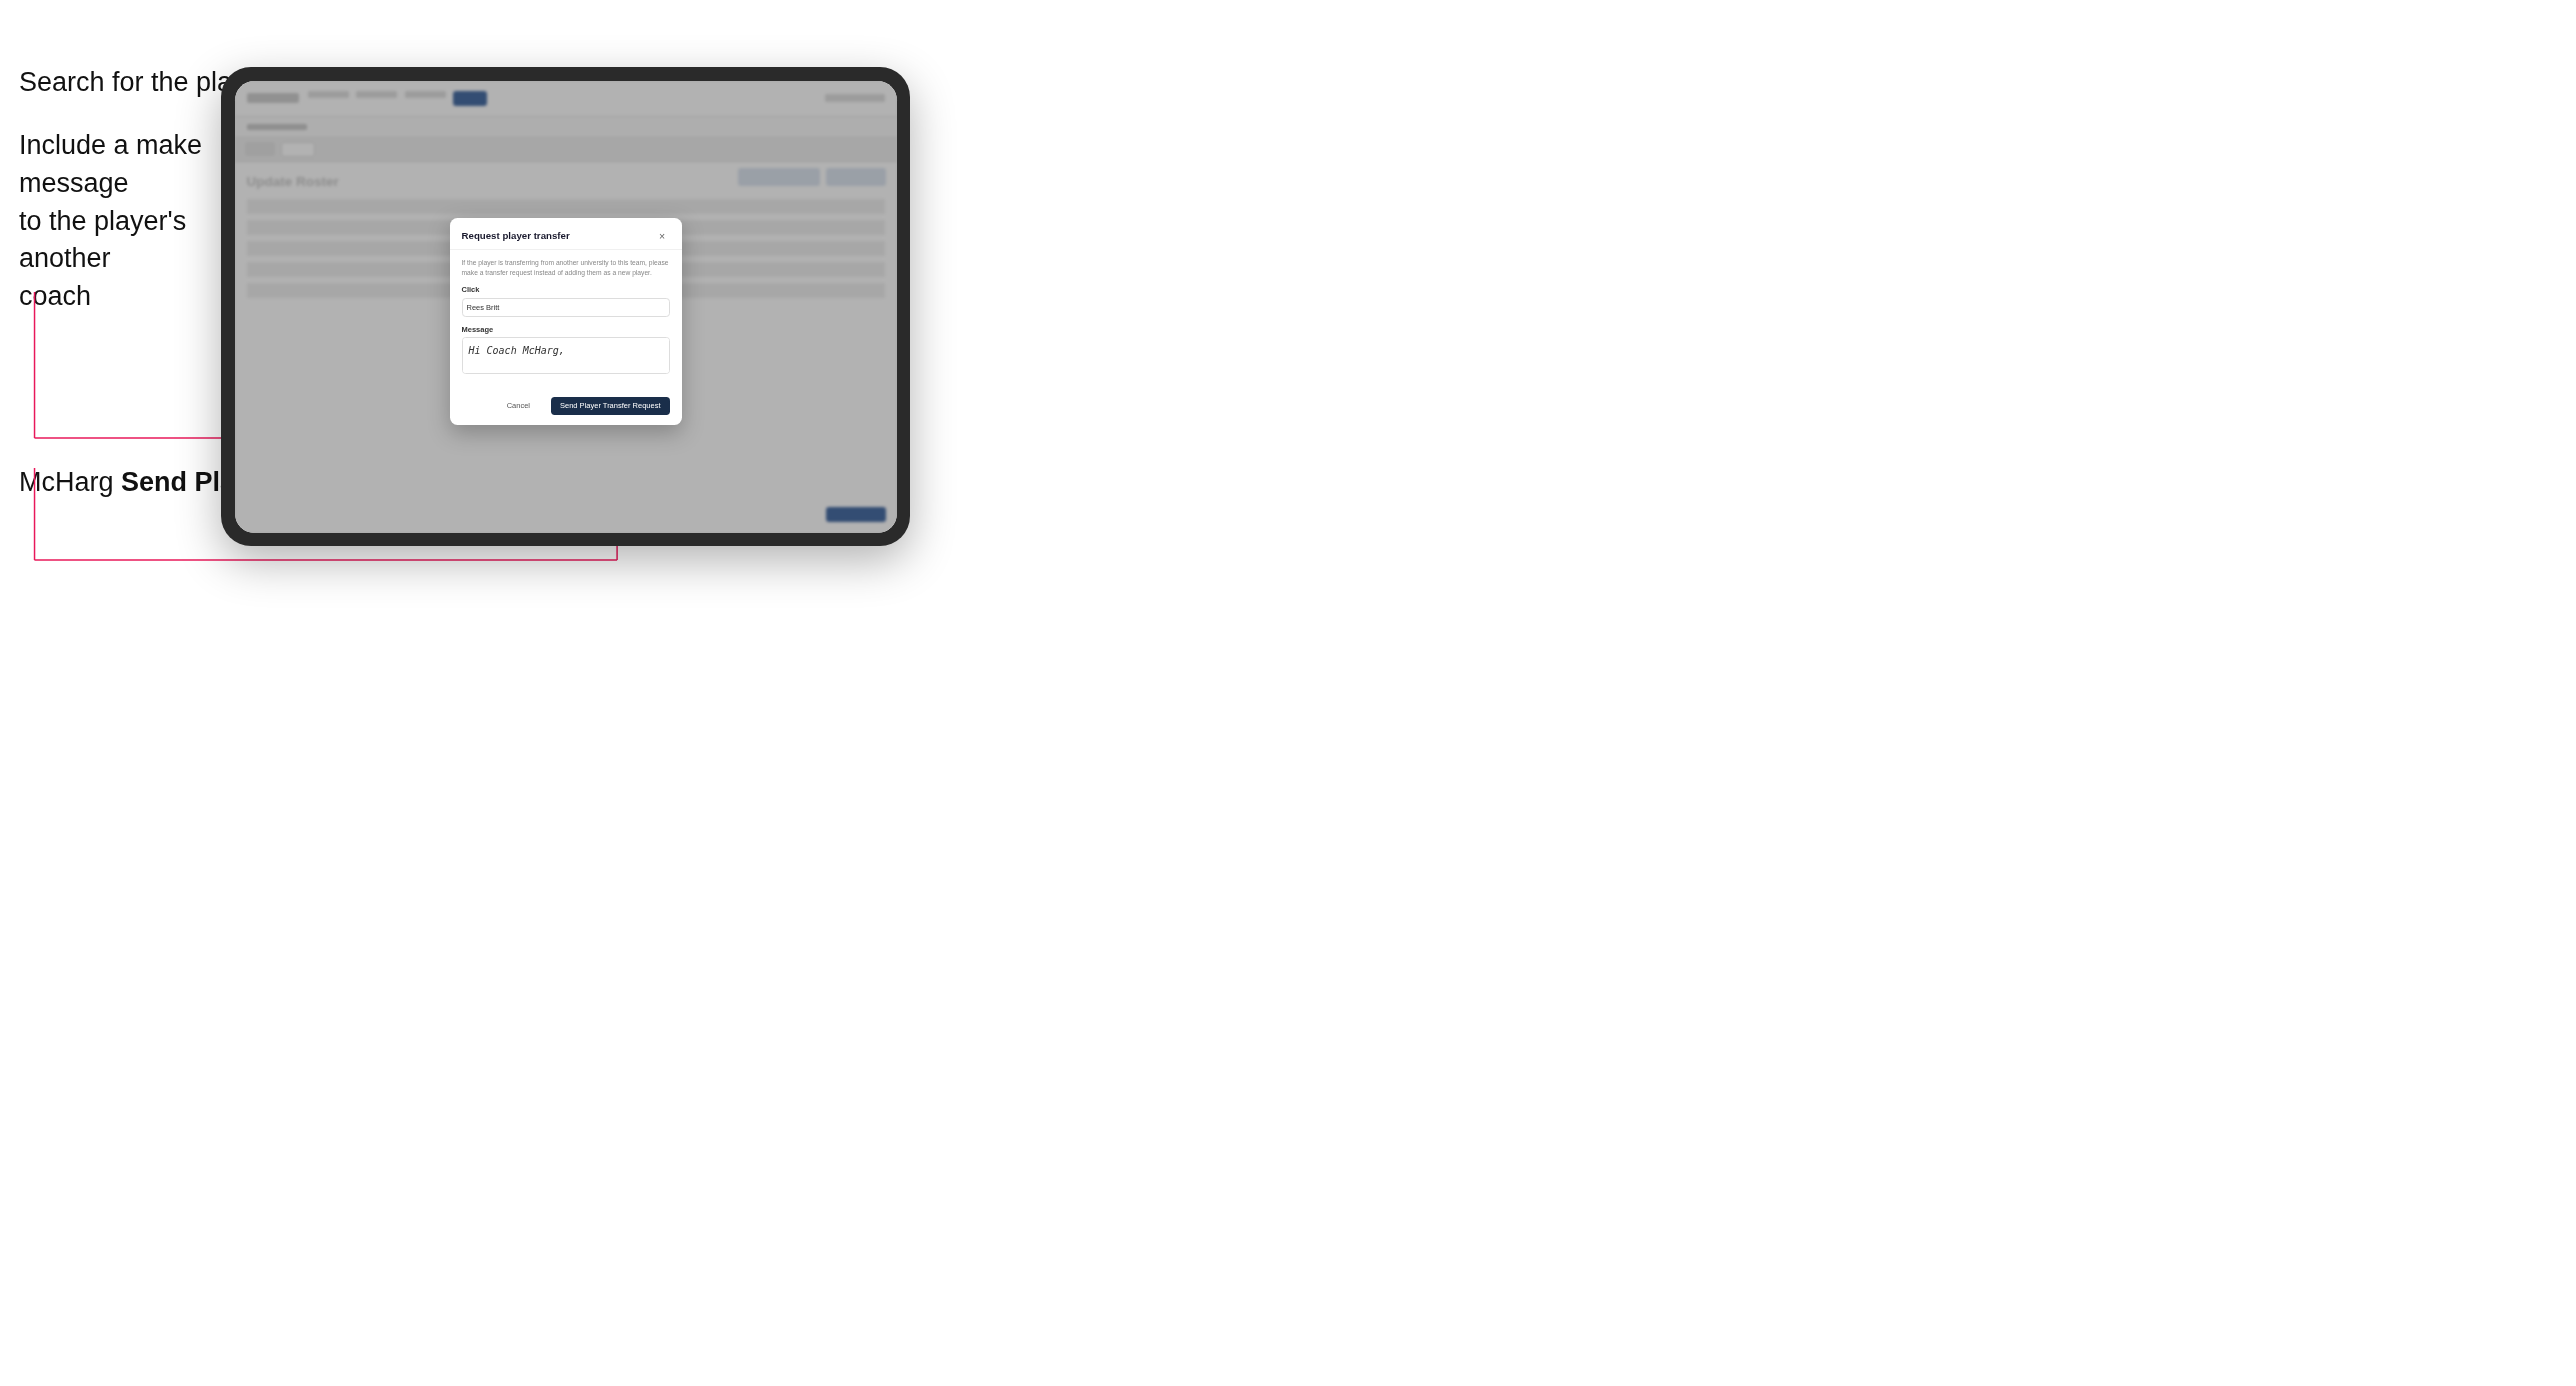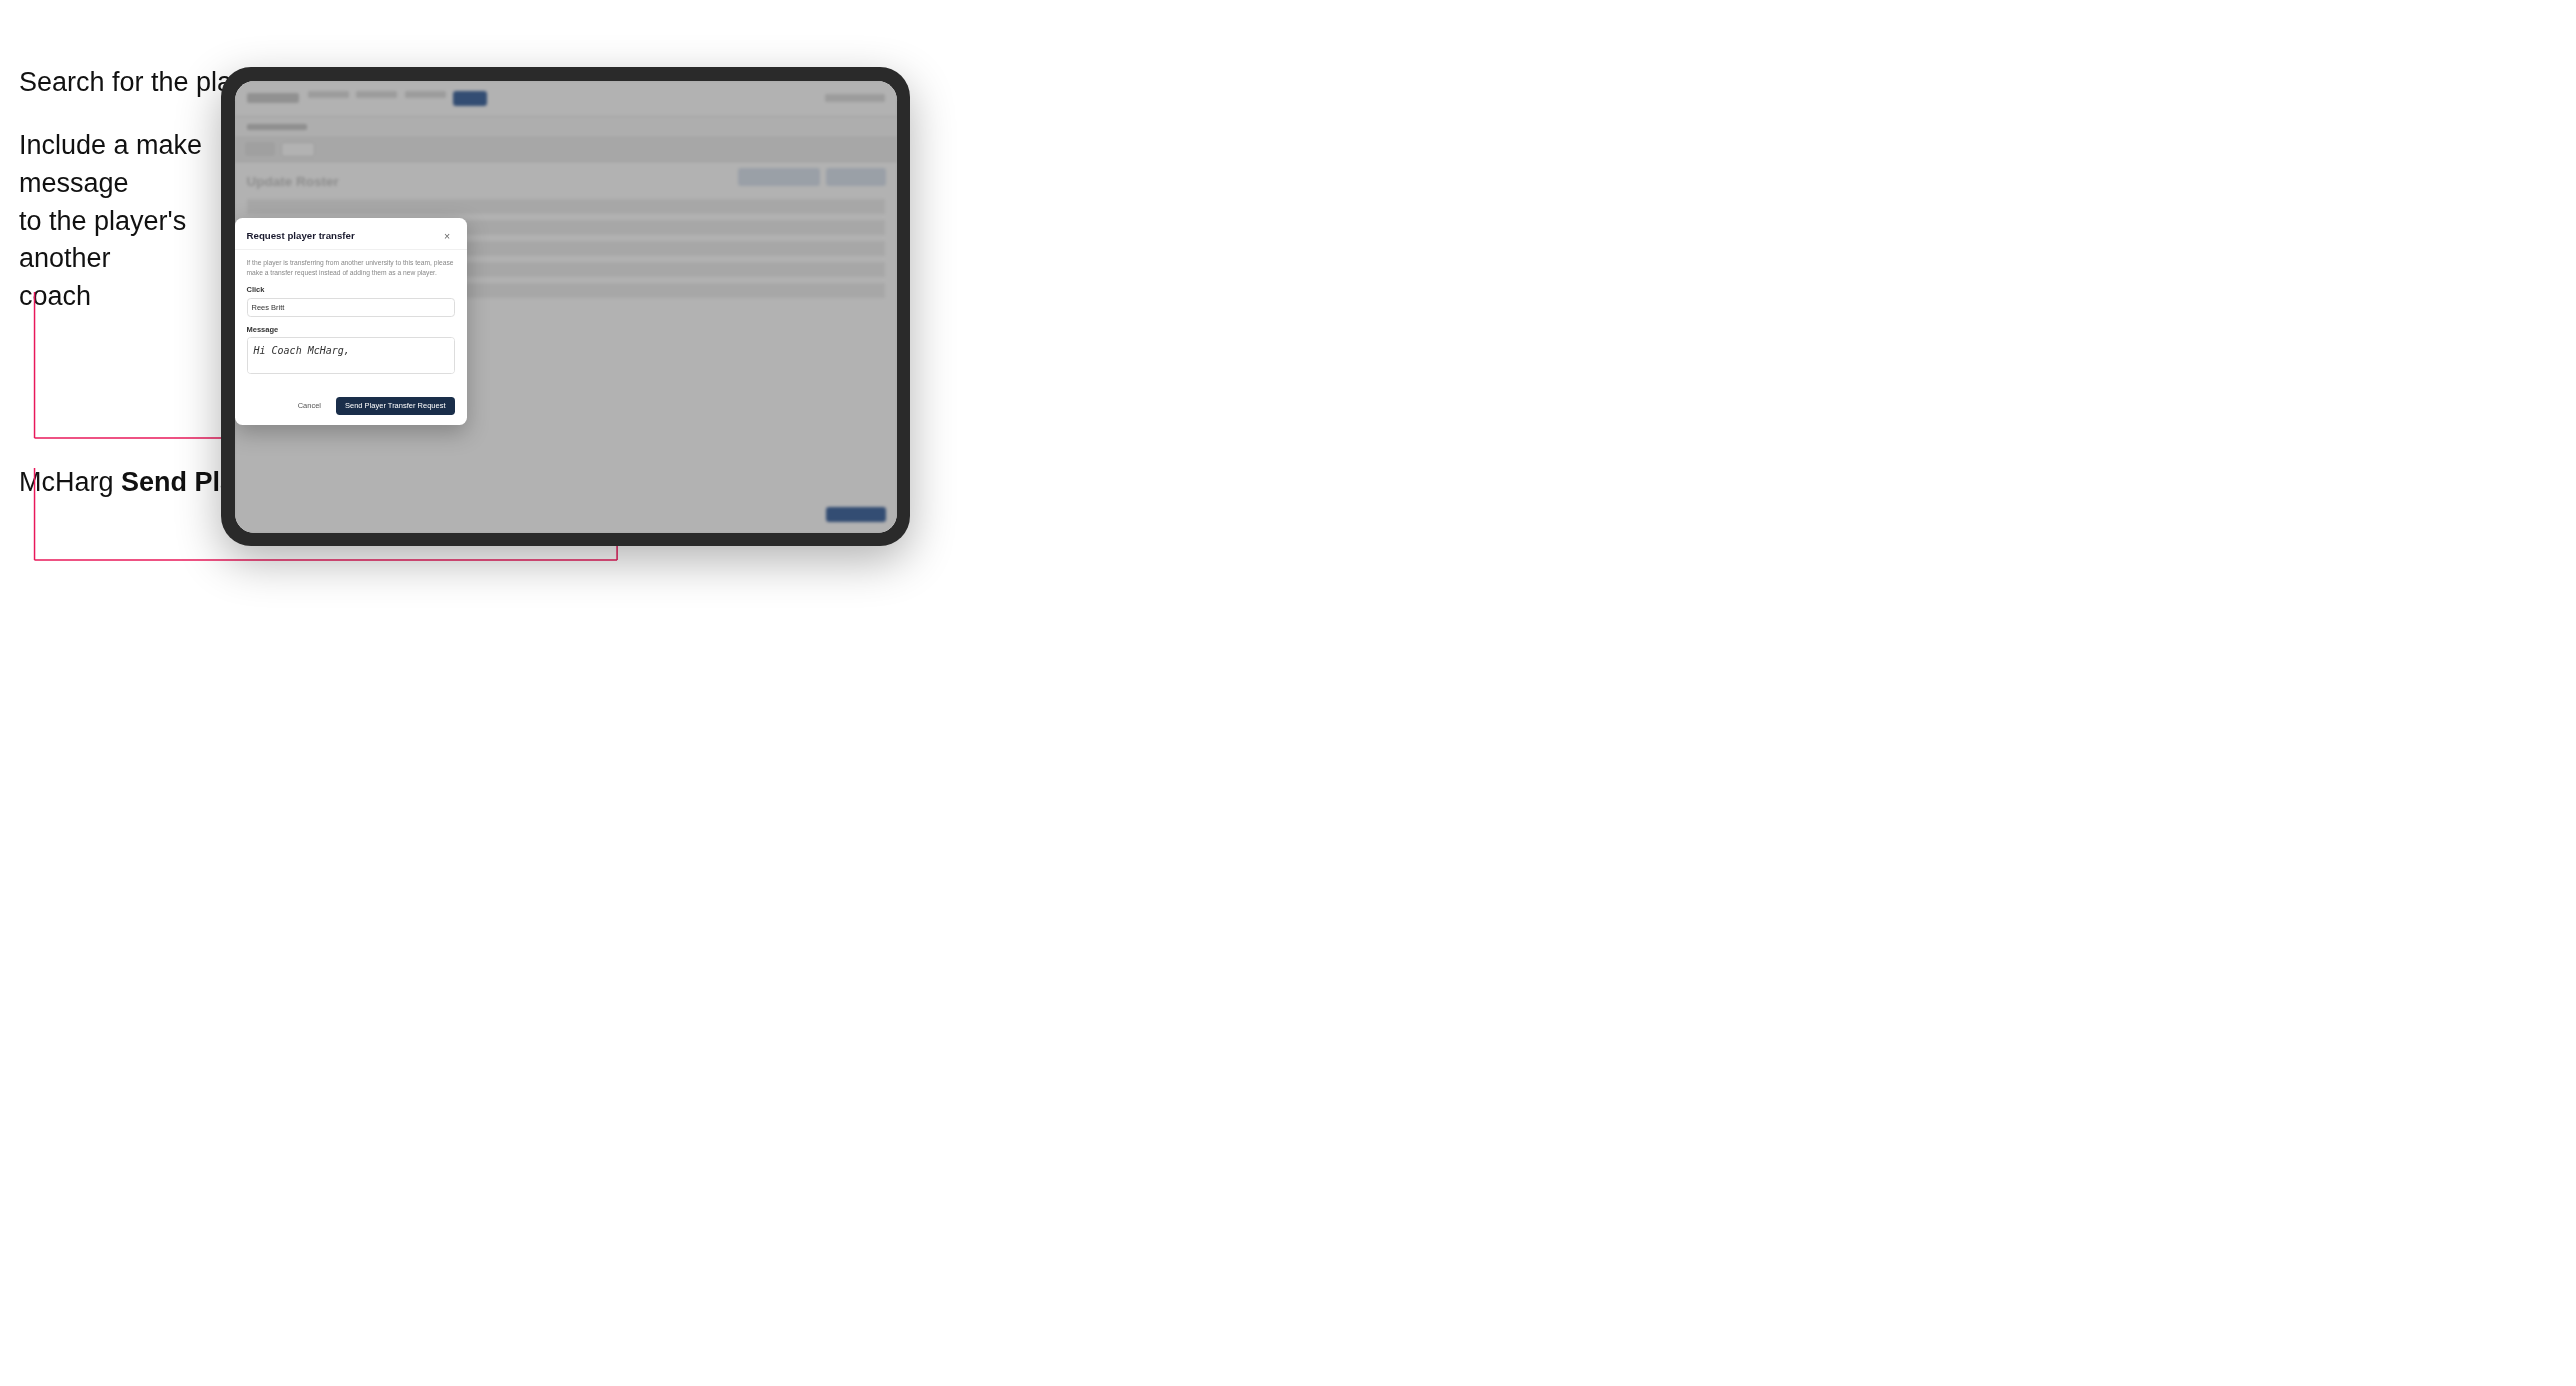--- a/index.html
+++ b/index.html
@@ -224,21 +224,21 @@
     
     .modal-overlay {
       position: absolute;
       top: 0;
       left: 0;
       right: 0;
       bottom: 0;
       background: rgba(0,0,0,0.3);
       display: flex;
       align-items: center;
-      justify-content: flex-start;
+      justify-content: center;
     }
 
     .modal {
       background: #fff;
       border-radius: 7.5px;
       width: 232px;
       padding: 0;
       box-shadow: 0 7.5px 22.5px rgba(0,0,0,0.25);
       position: relative;
       top: 15px;
@@ -310,21 +310,21 @@
       background: #fff;
       resize: none;
       line-height: 1.5;
       margin-bottom: 9px;
       font-style: italic;
     }
 
     .modal-footer {
       display: flex;
       justify-content: flex-end;
-      gap: 6px;
+      gap: 12px;
       padding: 0 12px 10.5px;
     }
 
     .btn-cancel {
       padding: 4.5px 9px;
       border: none;
       background: transparent;
       color: #555;
       font-size: 7.5px;
       cursor: pointer;

